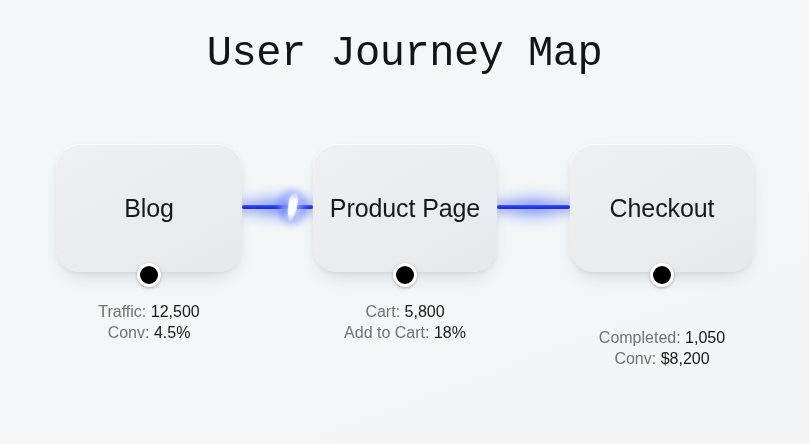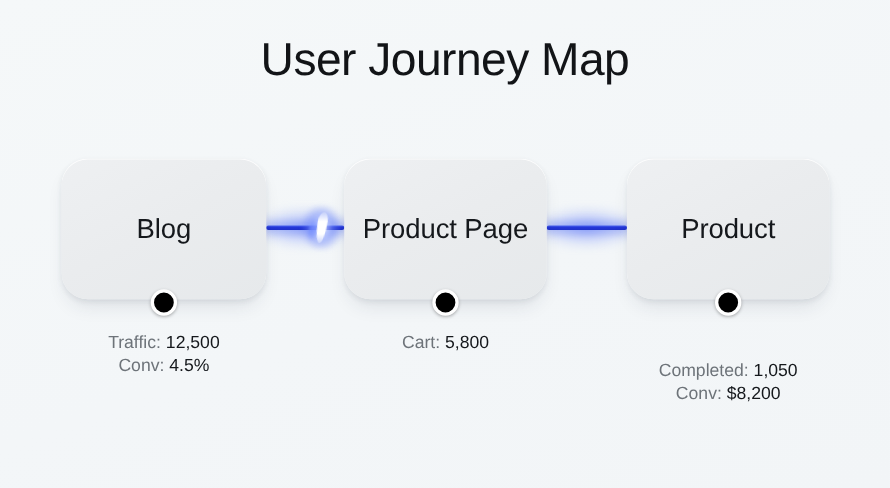--- a/index.html
+++ b/index.html
@@ -29,20 +29,21 @@
     top: 26px;
     left: 0;
     width: 809px;
     text-align: center;
     font-size: 42px;
     font-weight: 400;
     letter-spacing: -0.5px;
     color: #121417;
     line-height: 56px;
     white-space: nowrap;
+    font-family: Liberation Mono, monospace;
   }
 
   
   .flow {
     position: absolute;
     top: 144px;
     left: 0;
     width: 809px;
     height: 130px;
   }
@@ -218,40 +219,44 @@
       <span class="node-label">Blog</span>
       <span class="node-handle"></span>
     </div>
 
     <div class="node" style="left:313px; width:184px;text-align:right;">
       <span class="node-label">Product Page</span>
       <span class="node-handle"></span>
     </div>
 
     <div class="node" style="left:570px; width:184px;">
-      <span class="node-label">Product</span>
+      <span class="node-label">Checkout</span>
       <span class="node-handle"></span>
     </div>
 
     <div class="metrics" style="left:56px; width:186px;">
       <div class="metric-row">
         <span class="metric-key">Traffic:</span>
         <span class="metric-val">12,500</span>
       </div>
       <div class="metric-row">
         <span class="metric-key">Conv:</span>
         <span class="metric-val">4.5%</span>
       </div>
     </div>
 
     <div class="metrics" style="left:313px; width:184px;">
       <div class="metric-row">
         <span class="metric-key">Cart:</span>
         <span class="metric-val">5,800</span>
       </div>
+      <div class="metric-row">
+        <span class="metric-key">Add to Cart:</span>
+        <span class="metric-val">18%</span>
+      </div>
     </div>
 
     <div class="metrics" style="left:570px; width:184px;margin-top:26px;">
       <div class="metric-row">
         <span class="metric-key">Completed:</span>
         <span class="metric-val">1,050</span>
       </div>
       <div class="metric-row">
         <span class="metric-key">Conv:</span>
         <span class="metric-val">$8,200</span>

